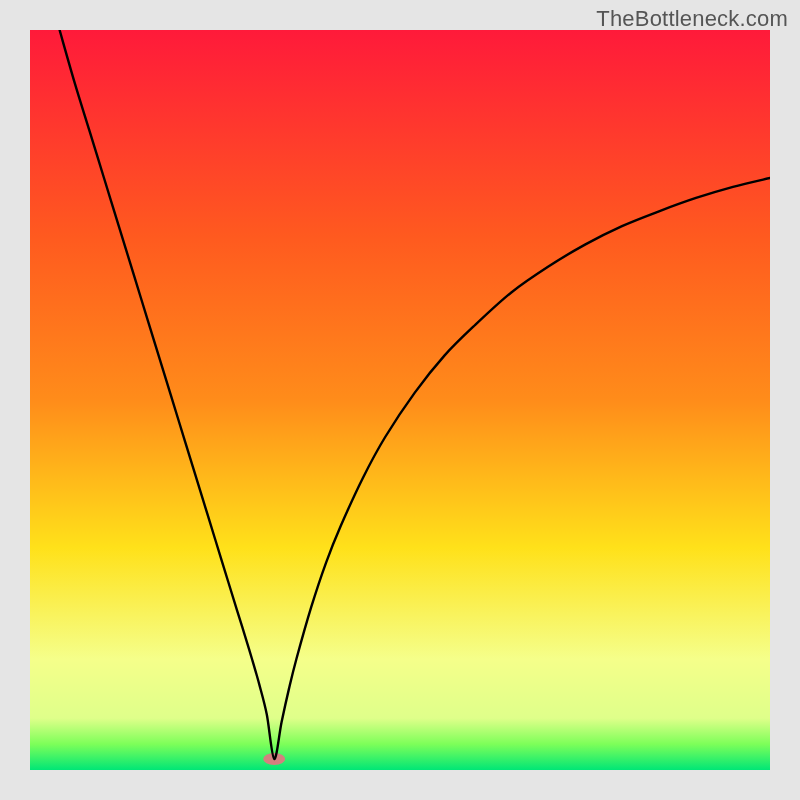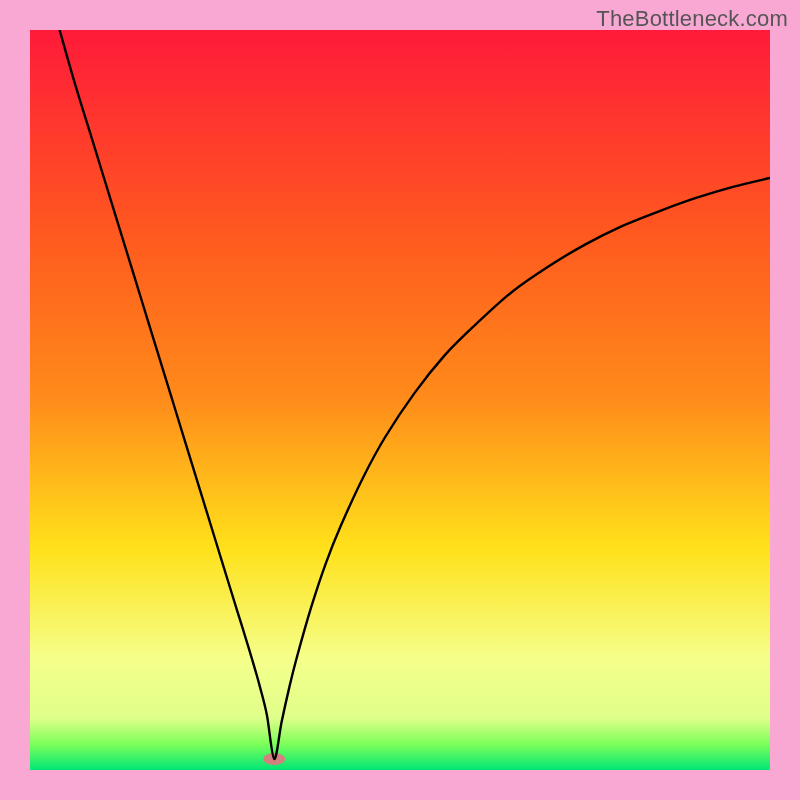--- a/index.html
+++ b/index.html
@@ -8,21 +8,21 @@
     width: 800px;
     height: 800px;
     overflow: hidden;
     background: #000;
     font-family: Arial, Helvetica, sans-serif;
   }
   .container {
     position: relative;
     width: 800px;
     height: 800px;
-    background: #f9a8d4;
+    background: #e5e5e5;
   }
   .plot-area {
     position: absolute;
     left: 30px;
     top: 30px;
     width: 740px;
     height: 740px;
   }
   .watermark {
     position: absolute;

